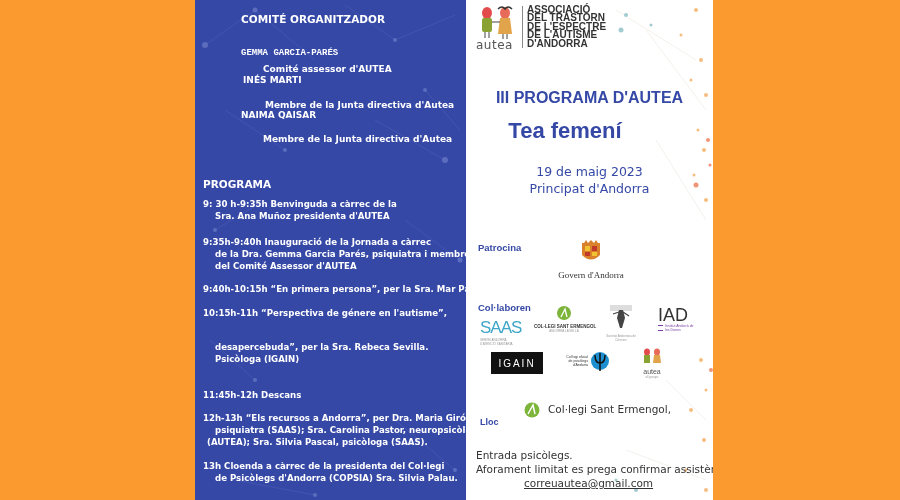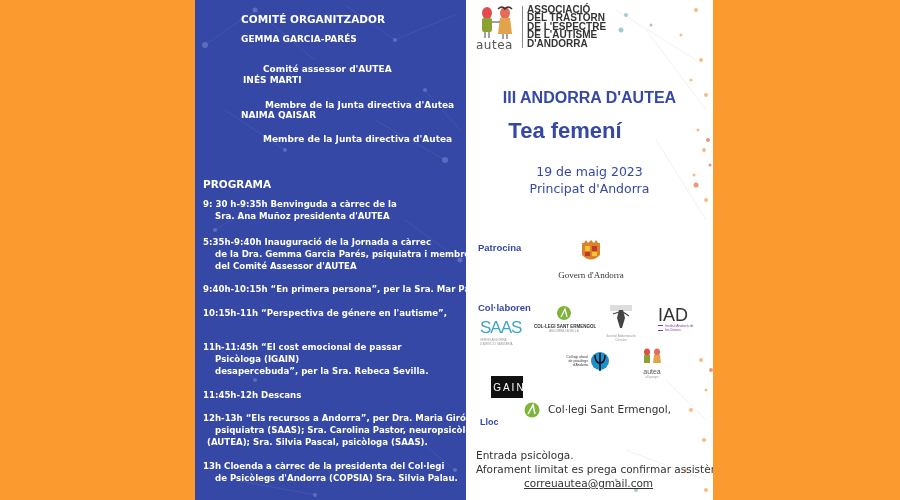--- a/index.html
+++ b/index.html
@@ -88,50 +88,49 @@
         <circle cx="265" cy="260" r="2.5"></circle>
           <circle cx="60" cy="380" r="2"></circle>
           <circle cx="260" cy="470" r="2"></circle>
         <circle cx="120" cy="495" r="2"></circle>
           <circle cx="230" cy="90" r="2"></circle>
       </g>
     </svg>
 
     <div class="comite-title">COMITÉ ORGANITZADOR</div>
 
-    <div class="member-name" style="left:46px;top:34px;">GEMMA GARCIA-PARÉS</div>
+    <div class="member-name" style="left:46px;top:48px;font-family:Liberation Mono, monospace;">GEMMA GARCIA-PARÉS</div>
     <div class="member-role" style="left:68px;top:52px;">Comité assessor d'AUTEA</div>
 
     <div class="member-name" style="left:48px;top:75px;">INÉS MARTI</div>
     <div class="member-role" style="left:70px;top:88px;">Membre de la Junta directiva d'Autea</div>
 
     <div class="member-name" style="left:46px;top:110px;">NAIMA QAISAR</div>
     <div class="member-role" style="left:68px;top:122px;">Membre de la Junta directiva d'Autea</div>
 
     <div class="prog-title">PROGRAMA</div>
 
     <div class="prog-item" style="top:198px;">
       <span class="line">9: 30 h-9:35h Benvinguda a càrrec de la</span>
       <span class="line ind">Sra. Ana Muñoz presidenta d'AUTEA</span>
     </div>
     <div class="prog-item" style="top:236px;">
-      <span class="line">5:35h-9:40h Inauguració de la Jornada a càrrec</span>
+      <span class="line">9:35h-9:40h Inauguració de la Jornada a càrrec</span>
       <span class="line ind">de la Dra. Gemma Garcia Parés, psiquiatra i membre</span>
       <span class="line ind">del Comité Assessor d'AUTEA</span>
     </div>
     <div class="prog-item" style="top:283px;">
       <span class="line">9:40h-10:15h  “En primera persona”, per la Sra. Mar Paredes</span>
     </div>
     <div class="prog-item" style="top:307px;">
       <span class="line">10:15h-11h “Perspectiva de génere en l'autisme”,</span>
     </div>
     <div class="prog-item" style="top:341px;">
-      <span class="line">11h-11:45h “El cost emocional de passar</span>
+      <span class="line ind">desapercebuda”, per  la Sra. Rebeca Sevilla.</span>
       <span class="line ind">Psicòloga (IGAIN)</span>
-      <span class="line ind">desapercebuda”, per  la Sra. Rebeca Sevilla.</span>
     </div>
     <div class="prog-item" style="top:389px;">
       <span class="line">11:45h-12h Descans</span>
     </div>
     <div class="prog-item" style="top:412px;">
       <span class="line">12h-13h  “Els recursos a Andorra”, per Dra. Maria Giró,</span>
       <span class="line ind">psiquiatra (SAAS); Sra. Carolina Pastor, neuropsicòloga</span>
       <span class="line ind2">(AUTEA); Sra. Silvia Pascal, psicòloga (SAAS).</span>
     </div>
     <div class="prog-item" style="top:460px;">
@@ -200,21 +199,21 @@
       <div class="sep"></div>
       <div class="txt">
         <div>ASSOCIACIÓ</div>
         <div>DEL TRASTORN</div>
         <div>DE L'ESPECTRE</div>
         <div>DE L'AUTISME</div>
         <div>D'ANDORRA</div>
       </div>
     </div>
 
-    <div class="title1">III ANDORRA D'AUTEA</div>
+    <div class="title1">III PROGRAMA D'AUTEA</div>
     <div class="title2">Tea femení</div>
     <div class="date">
       <div>19 de maig 2023</div>
       <div>Principat d'Andorra</div>
     </div>
 
     <div class="label-blue" style="left:12px;top:230px;">Patrocina</div>
 
     <div class="gov">
       <svg width="22" height="24" viewBox="0 0 22 24">
@@ -254,21 +253,21 @@
     </div>
 
     <div class="logo-box" style="left:192px;top:306px;width:40px;">
       <div style="font-size:18px;color:#333;line-height:18px;font-family:'Liberation Sans',sans-serif;">IAD</div>
       <div style="display:flex;align-items:center;gap:2px;">
         <div style="width:7px;height:4px;border-top:1.5px solid #7b3ea0;border-bottom:1.5px solid #7b3ea0;"></div>
         <div style="font-size:3.5px;color:#7b3ea0;line-height:4px;">Institut Andorrà de les Dones</div>
       </div>
     </div>
 
-    <div class="logo-box" style="left:25px;top:352px;width:32px;height:22px;background:#111;display:flex;align-items:center;justify-content:center;margin-top:24px;">
+    <div class="logo-box" style="left:25px;top:352px;width:52px;height:22px;background:#111;display:flex;align-items:center;justify-content:center;">
       <span style="color:#fff;font-size:10px;letter-spacing:2px;font-family:'Liberation Sans',sans-serif;">IGAIN</span>
     </div>
 
     <div class="logo-box" style="left:98px;top:350px;width:50px;display:flex;align-items:center;gap:2px;">
       <div style="font-size:3.5px;color:#333;width:24px;text-align:right;line-height:4px;">Col·legi oficial de psicòlegs d'Andorra</div>
       <svg width="20" height="22" viewBox="0 0 20 22">
           <circle cx="10" cy="11" r="9" fill="#1e8fce"></circle>
           <path d="M5 5 Q5 13 10 13 Q15 13 15 5 M10 3 L10 21" stroke="#111" stroke-width="1.5" fill="none"></path>
         </svg>
     </div>
@@ -287,18 +286,18 @@
     <div class="label-blue" style="left:14px;top:405px;font-size:9px;">Lloc</div>
     <svg style="position:absolute;left:58px;top:402px;" width="16" height="16" viewBox="0 0 16 16">
       <circle cx="8" cy="8" r="7.5" fill="#7db43a"></circle>
         <path d="M4 12 L9 3 L11 12" stroke="#fff" stroke-width="1.5" fill="none"></path>
     </svg>
     <div class="lloc-text">
       <div>Col·legi Sant Ermengol,</div>
     </div>
 
     <div class="entrada">
-      <div>Entrada psicòloga.</div>
+      <div>Entrada psicòlegs.</div>
       <div>Aforament limitat es prega confirmar assistència a:</div>
       <a class="email">correuautea@gmail.com</a>
     </div>
   </div>
 </div>
 
 </body></html>

